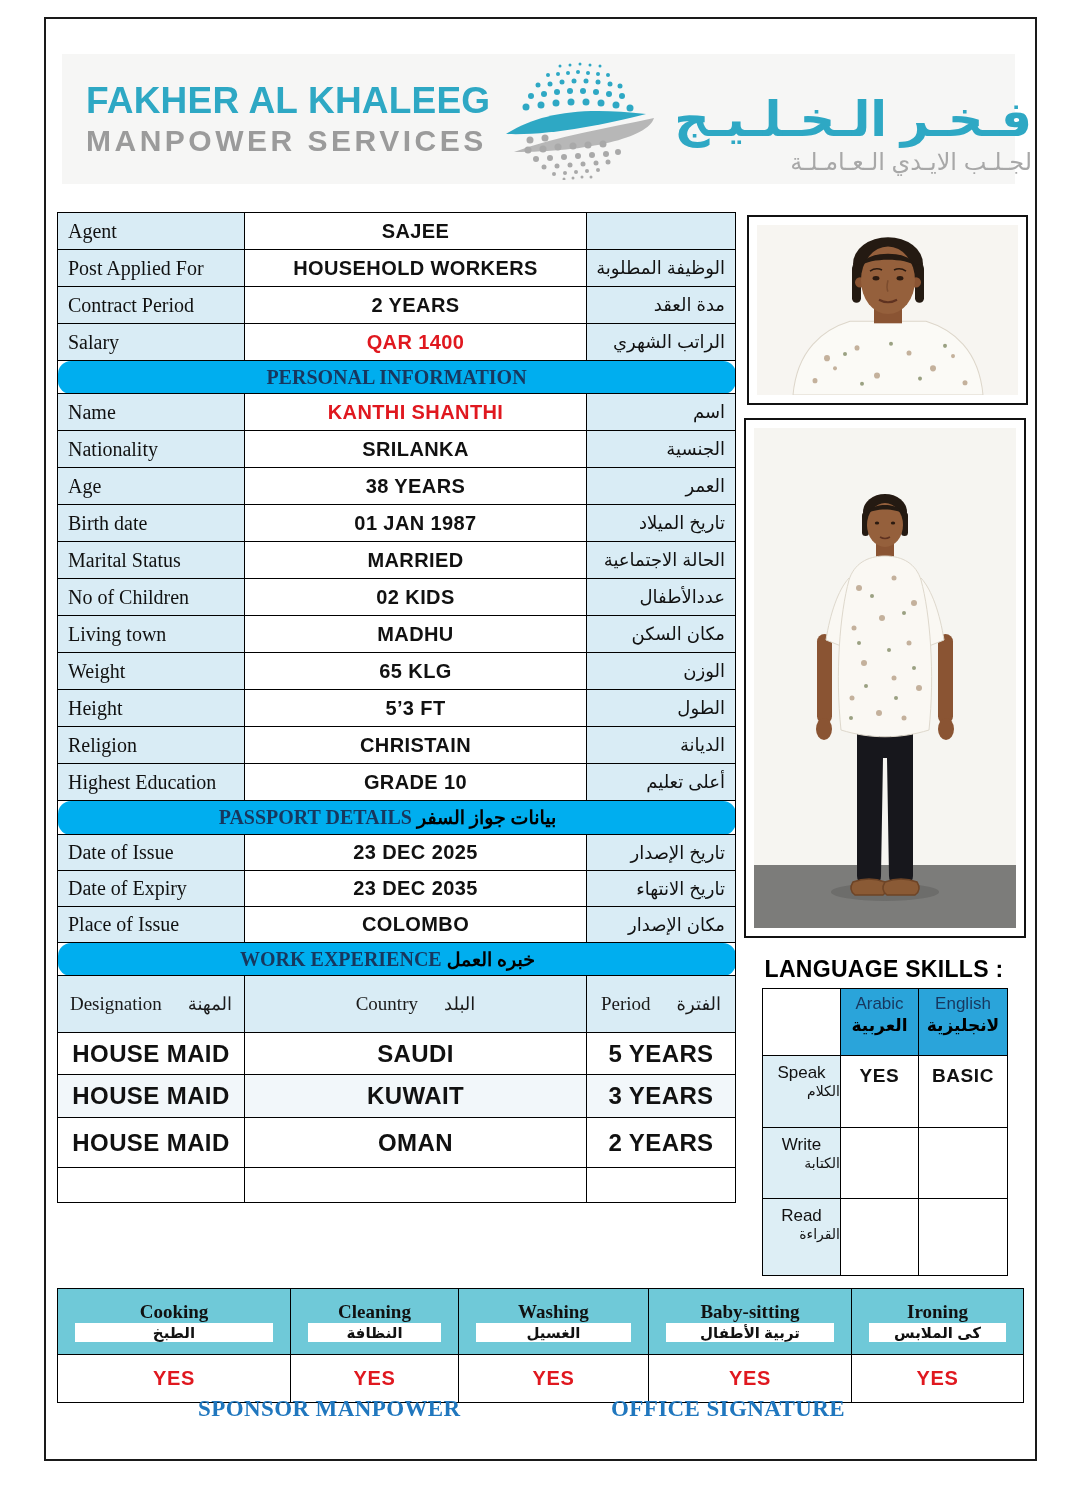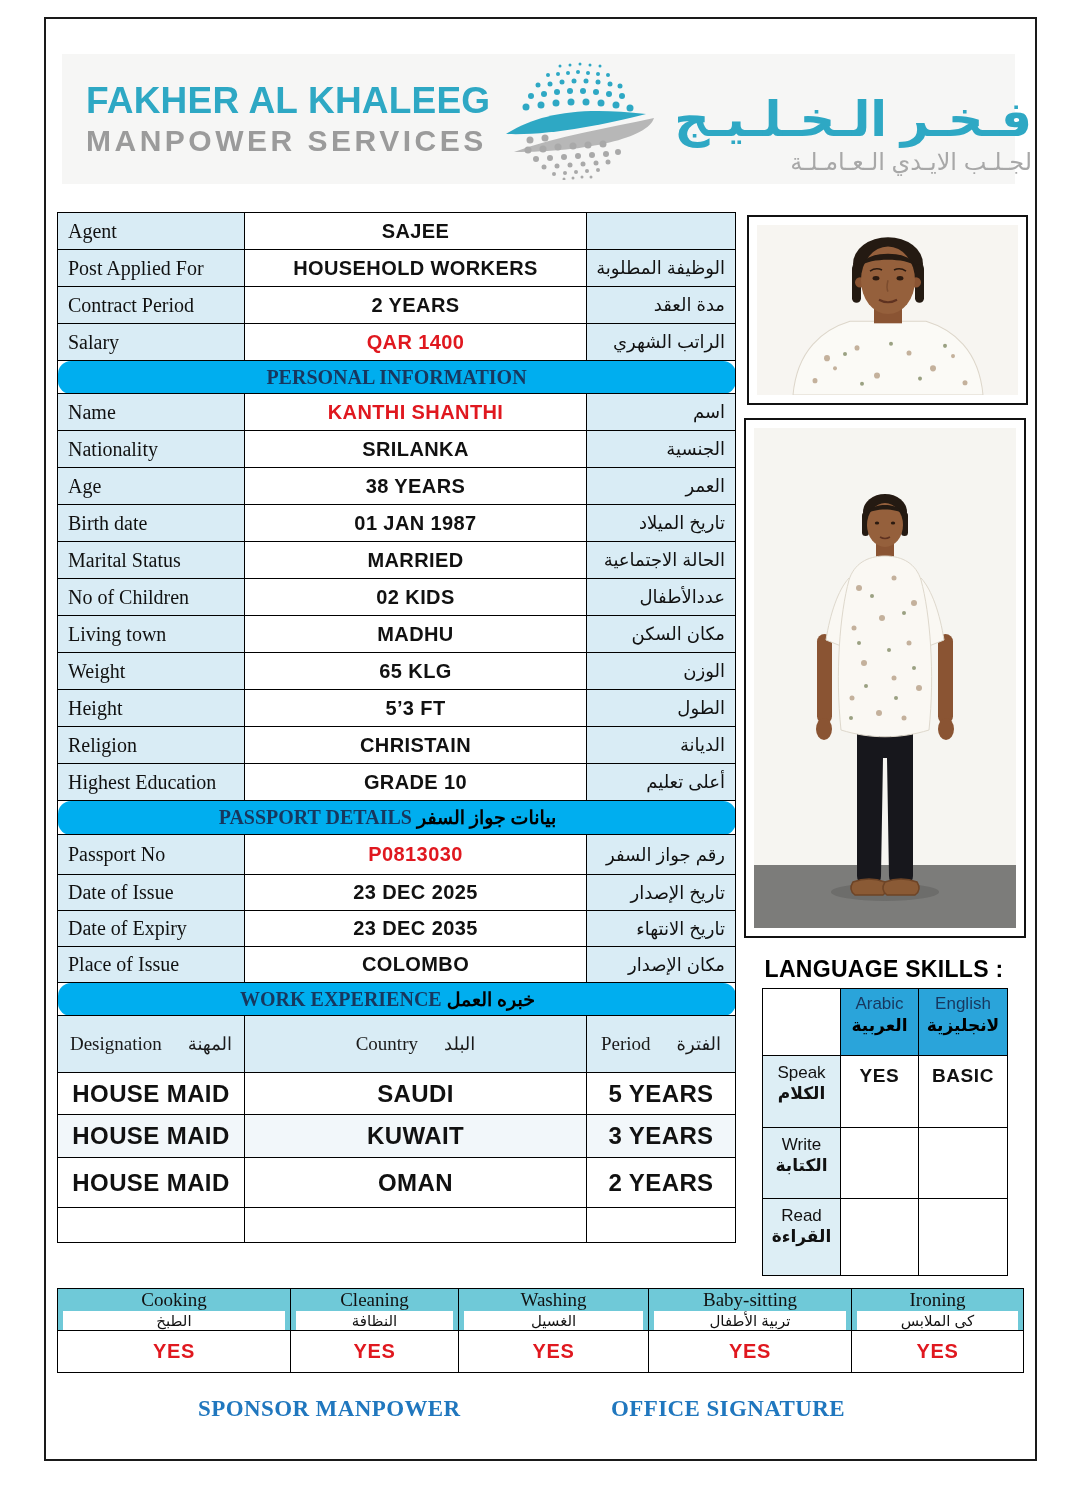--- a/index.html
+++ b/index.html
@@ -48,27 +48,27 @@
   
   .lang-title{position:absolute;left:756px;top:956px;width:256px;text-align:center;
     font-weight:800;font-size:23px;letter-spacing:.3px;color:#000;white-space:nowrap;}
   .lang{position:absolute;left:762px;top:988px;width:245px;}
   .lang td{border:1.6px solid #000;padding:0;}
   .lang .corner{background:#fff;}
   .lhdr{background:#2aa4da;text-align:center;vertical-align:top;padding-top:5px !important;}
   .lhdr .en{color:#17375e;font-size:17px;}
   .lhdr .arb{color:#000;font-weight:bold;font-size:17px;direction:rtl;margin-top:1px;}
   .lrow{background:#ddeef5;text-align:center;vertical-align:top;padding-top:7px !important;font-size:17px;color:#111;}
-  .lrow .arb{font-weight:bold;font-size:17px;direction:rtl;}
+  .lrow .arb{font-weight:normal;font-size:14px;direction:rtl;text-align:right;}
   .lval{background:#fff;vertical-align:top;text-align:center;padding-top:9px !important;
     font-weight:800;font-size:19px;letter-spacing:.6px;}
 
   
   .skills{position:absolute;left:57px;top:1288px;width:966px;}
-  .skills td{border:1.6px solid #000;padding:0;}
+  .skills td{border:1.6px solid #000;padding:12px;font-weight:bold;}
   .shdr{background:#6fc9d8;vertical-align:top;}
   .sen{font-family:"Liberation Serif","DejaVu Serif",serif;font-size:19px;text-align:center;line-height:22px;color:#111;}
   .sarb{background:#fff;margin:0 5px;height:19px;text-align:center;font-size:15px;line-height:19px;direction:rtl;}
   .syes{background:#fff;text-align:center;font-weight:800;color:#e0181f;font-size:20px;letter-spacing:.6px;vertical-align:middle;}
 
   
   .sig{position:absolute;top:1396px;font-family:"Liberation Serif","DejaVu Serif",serif;
     font-weight:bold;color:#2077be;font-size:23px;letter-spacing:.4px;width:240px;text-align:center;white-space:nowrap;}
   .sig-sponsor{left:198px;}
   .sig-office{left:608px;}
@@ -255,25 +255,20 @@
     <td class="val">GRADE 10</td>
     <td class="ar">أعلى تعليم</td>
   </tr>
 
   <tr style="height:34px">
     <td colspan="3" class="sechdr">
       <span>PASSPORT DETAILS</span>
       <span class="arhdr">بيانات جواز السفر</span>
     </td>
   </tr>
-  <tr style="height:40px">
-    <td class="lbl blue">Passport No</td>
-    <td class="val red">P0813030</td>
-    <td class="ar">رقم جواز السفر</td>
-  </tr>
   <tr style="height:36px">
     <td class="lbl blue">Date of Issue</td>
     <td class="val">23 DEC 2025</td>
     <td class="ar">تاريخ الإصدار</td>
   </tr>
   <tr style="height:36px">
     <td class="lbl blue">Date of Expiry</td>
     <td class="val">23 DEC 2035</td>
     <td class="ar">تاريخ الانتهاء</td>
   </tr>

